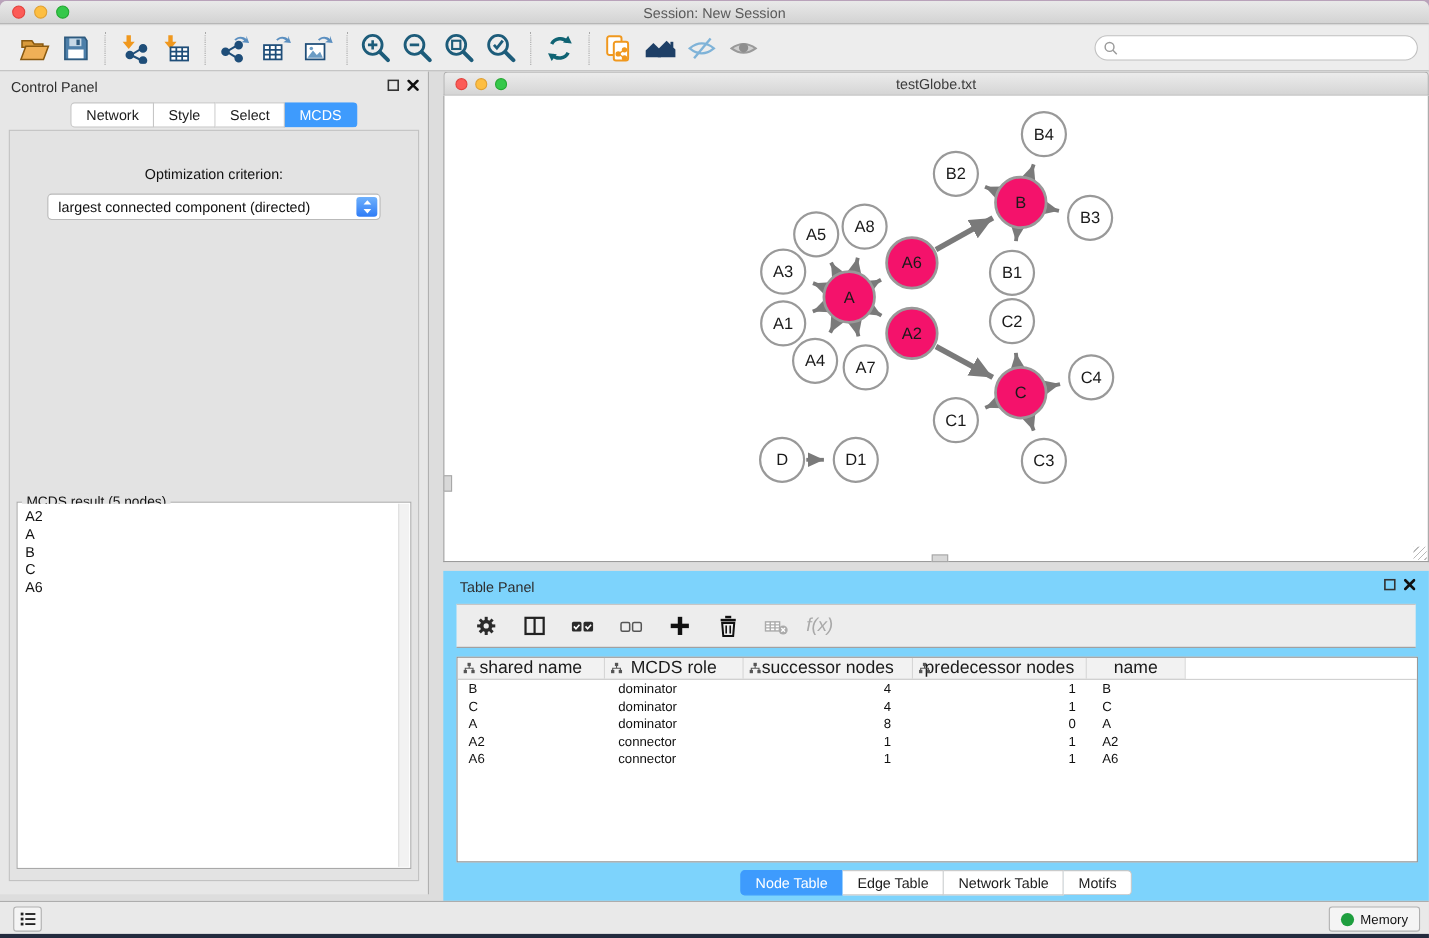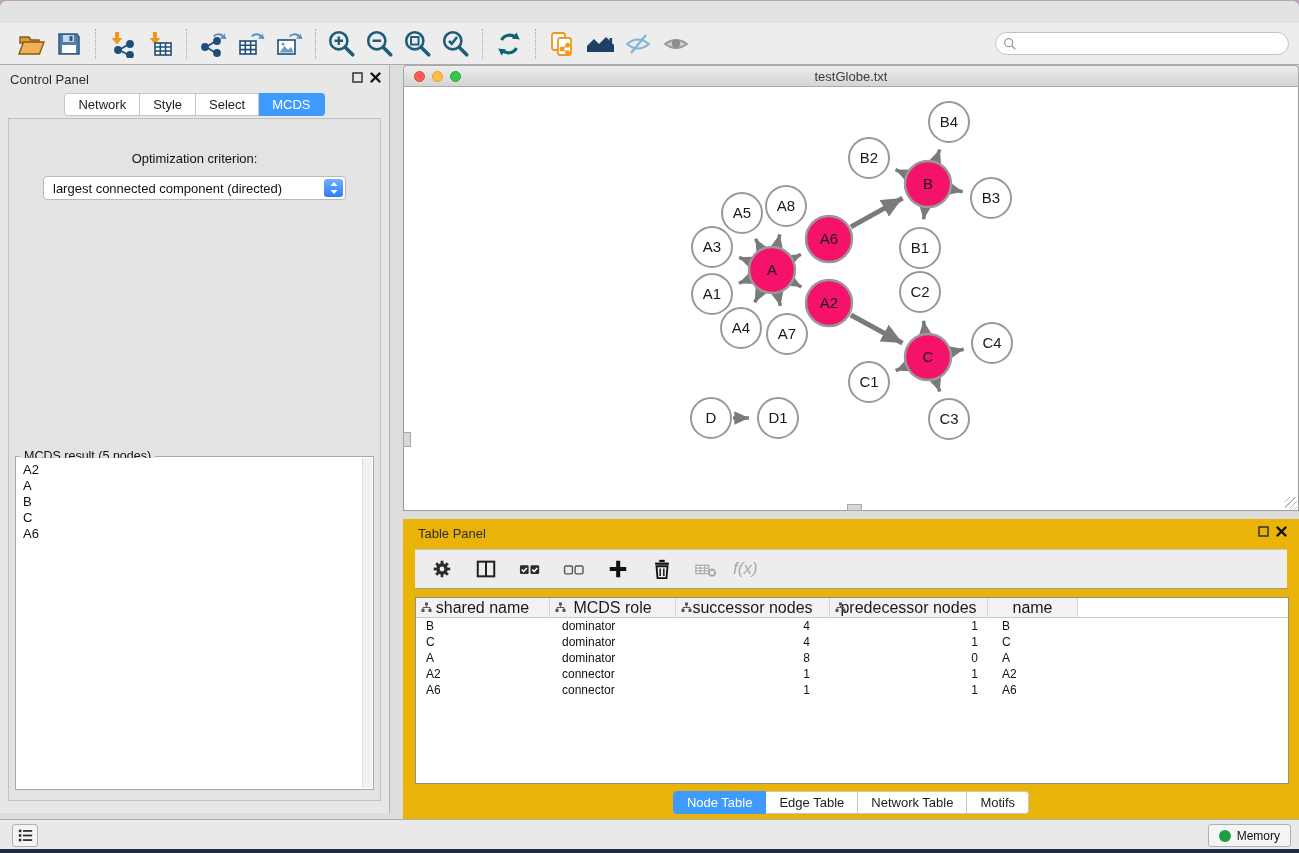--- a/index.html
+++ b/index.html
@@ -59,21 +59,21 @@
     border-radius:4px 4px 0 0; position:relative; display:flex; align-items:center; justify-content:center; }
   .netwin-titlebar .title { font-size:13px; color:#3c3c3c; }
   .netwin-lights { position:absolute; left:10px; top:5px; display:flex; gap:7px; }
   .netwin-body { position:relative; height:424px; background:#fff; border:1px solid #9b9b9b; border-top:none; }
   .handle-left { position:absolute; left:-1px; top:345px; width:8px; height:15px; background:#d8d8d8; border:1px solid #a8a8a8; }
   .handle-bottom { position:absolute; left:443px; bottom:-1px; width:15px; height:7px; background:#d8d8d8; border:1px solid #a8a8a8; }
   .grip { position:absolute; right:1px; bottom:1px; width:12px; height:12px;
     background:repeating-linear-gradient(135deg,transparent 0 3px,#b9b9b9 3px 4px); cursor:nwse-resize; }
 
   
-  .table-panel { position:absolute; left:403px; top:454px; width:896px; height:300px; background:#eab308; }
+  .table-panel { position:absolute; left:403px; top:454px; width:896px; height:300px; background:#7dd3fc; }
   .tp-toolbar { position:absolute; left:12px; right:12px; top:30px; height:40px; background:#EDEDED;
     border-top:1px solid #c6c6c6; border-bottom:1px solid #9a9a9a; display:flex; align-items:center; gap:10px; padding-left:10px; }
   .tp-tbtn { width:34px; height:32px; display:flex; align-items:center; justify-content:center; background:none; border:none; cursor:pointer; }
   .fx { font-family:Liberation Sans, sans-serif; font-style:italic; font-size:17px; color:#a9a9a9; }
   .datatable { position:absolute; left:12px; right:10px; top:78px; height:187px; background:#fff; border:1px solid #8f8f8f; overflow:hidden; }
   .thead { display:flex; height:20px; background:#f2f2f2; border-bottom:1px solid #c9c9c9; }
   .th { position:relative; border-right:1px solid #d6d6d6; display:flex; align-items:center; justify-content:center;
     font-size:16px; color:#1a1a1a; }
   .th .hicon { position:absolute; left:5px; top:4px; }
   .trow { display:flex; height:16px; font-size:12px; color:#111; align-items:center; }
@@ -88,20 +88,28 @@
     display:flex; align-items:center; gap:6px; padding:0 10px; font-size:12px; color:#111; cursor:pointer; }
   .memdot { width:12px; height:12px; border-radius:50%; background:#1E9E3E; }
 
   .wbtn { background:none; border:none; padding:0; cursor:pointer; display:flex; }
 </style>
 </head>
 <body>
 
 <div class="app">
 
+  <div class="titlebar">
+    <div class="lights">
+      <span class="light red"></span>
+      <span class="light yellow"></span>
+      <span class="light green"></span>
+    </div>
+    <span class="title">Session: New Session</span>
+  </div>
 
   <div class="toolbar">
     <button class="tbtn">
       <svg width="30" height="28" viewBox="0 0 28 28">
         <path d="M3 7 h9 l2 3 h8 v3 H3 z" fill="#d99a3a" stroke="#8a5a10" stroke-width="1.4"></path>
         <path d="M2 24 L6.5 12 H27 L22.5 24 Z" fill="#efb057" stroke="#8a5a10" stroke-width="1.4"></path>
       </svg>
     </button>
     <button class="tbtn">
       <svg width="28" height="28" viewBox="0 0 28 28">

